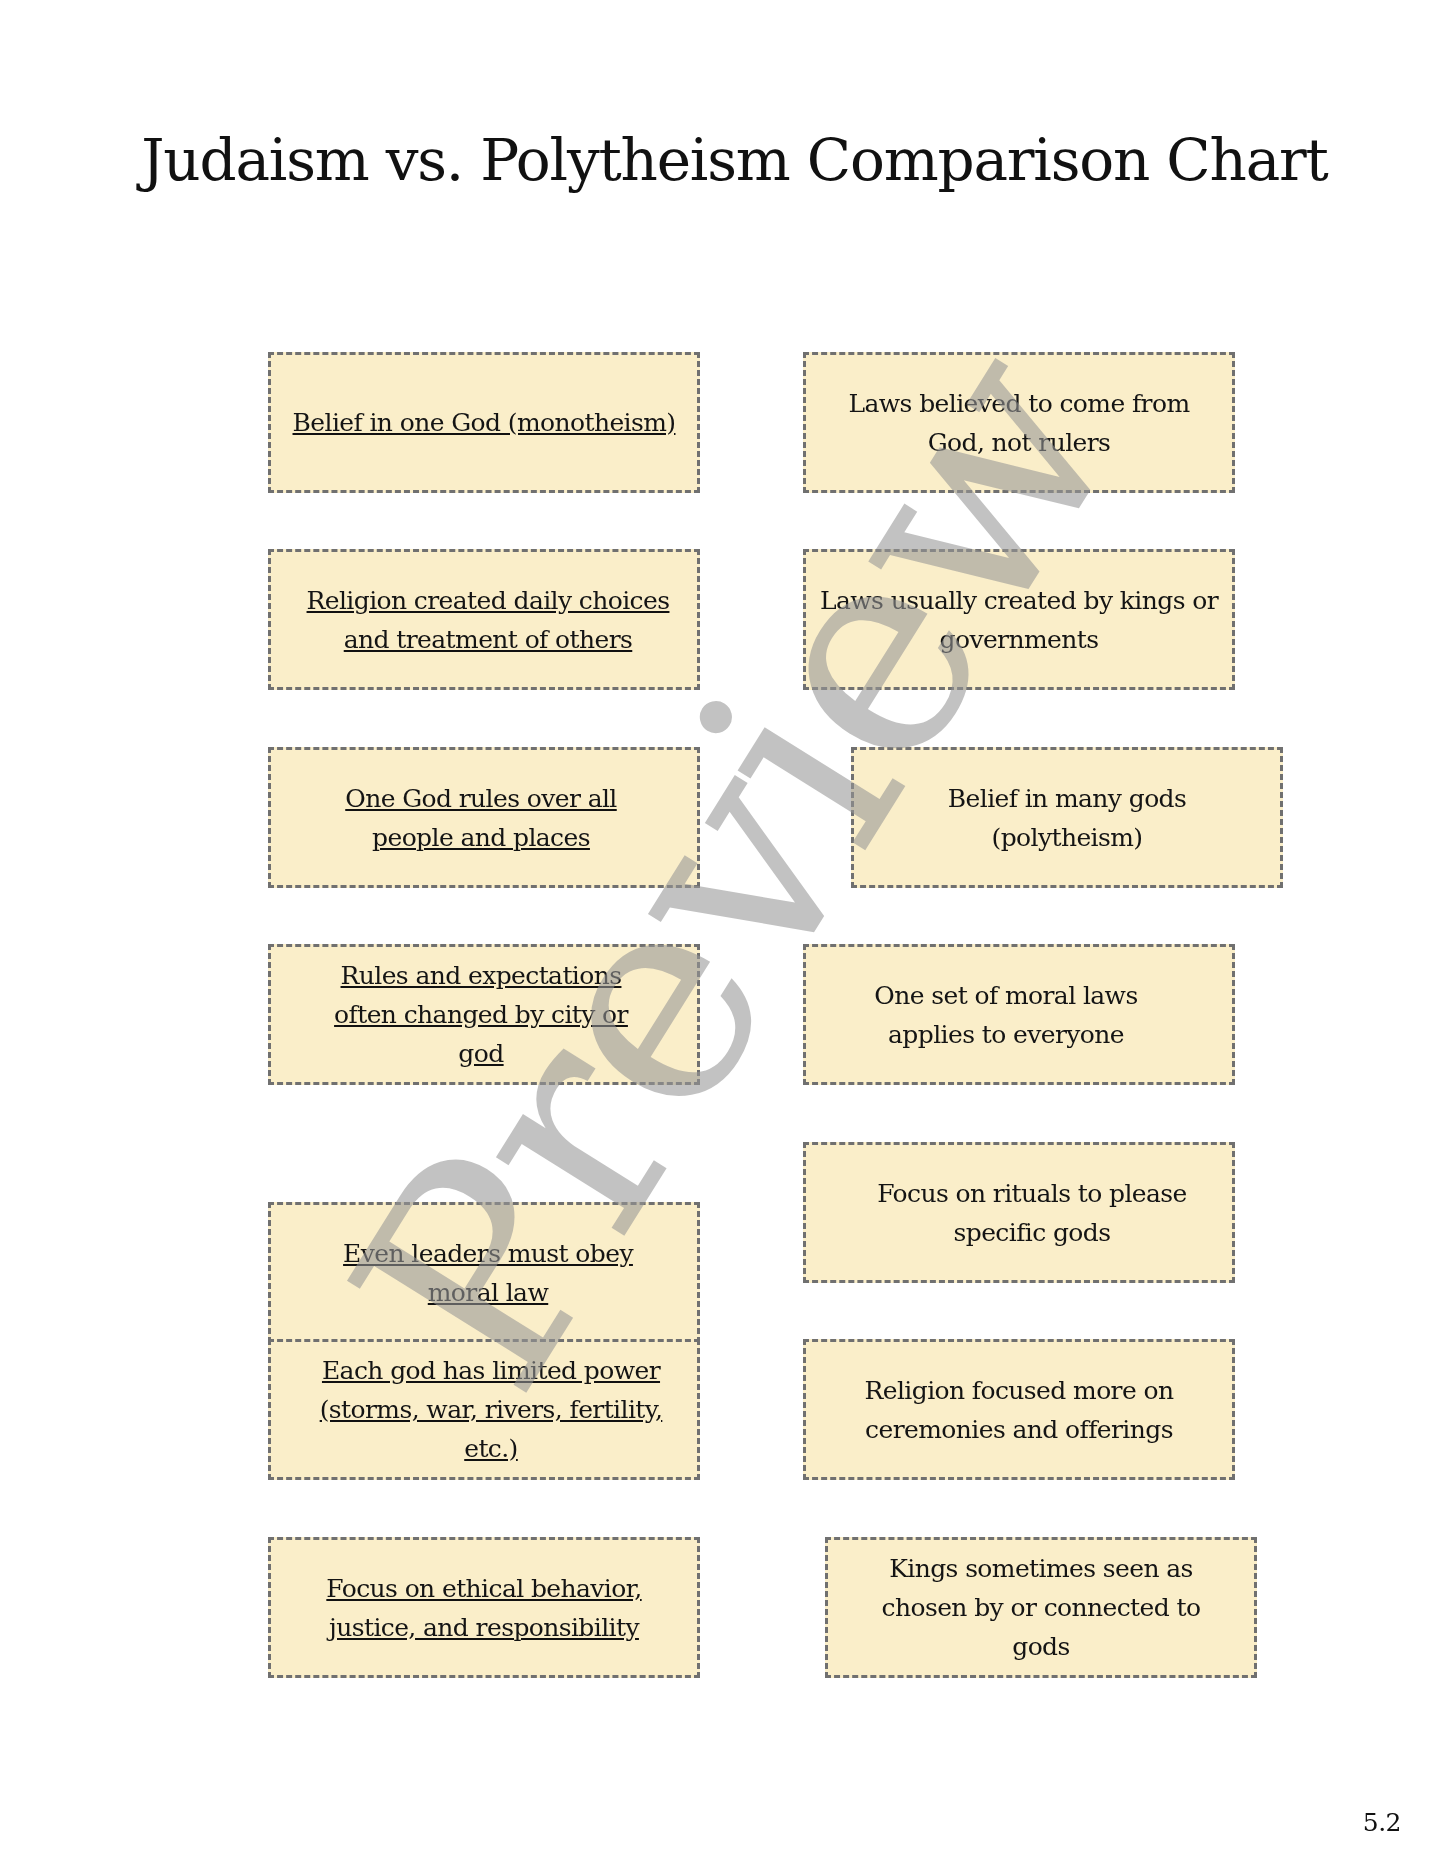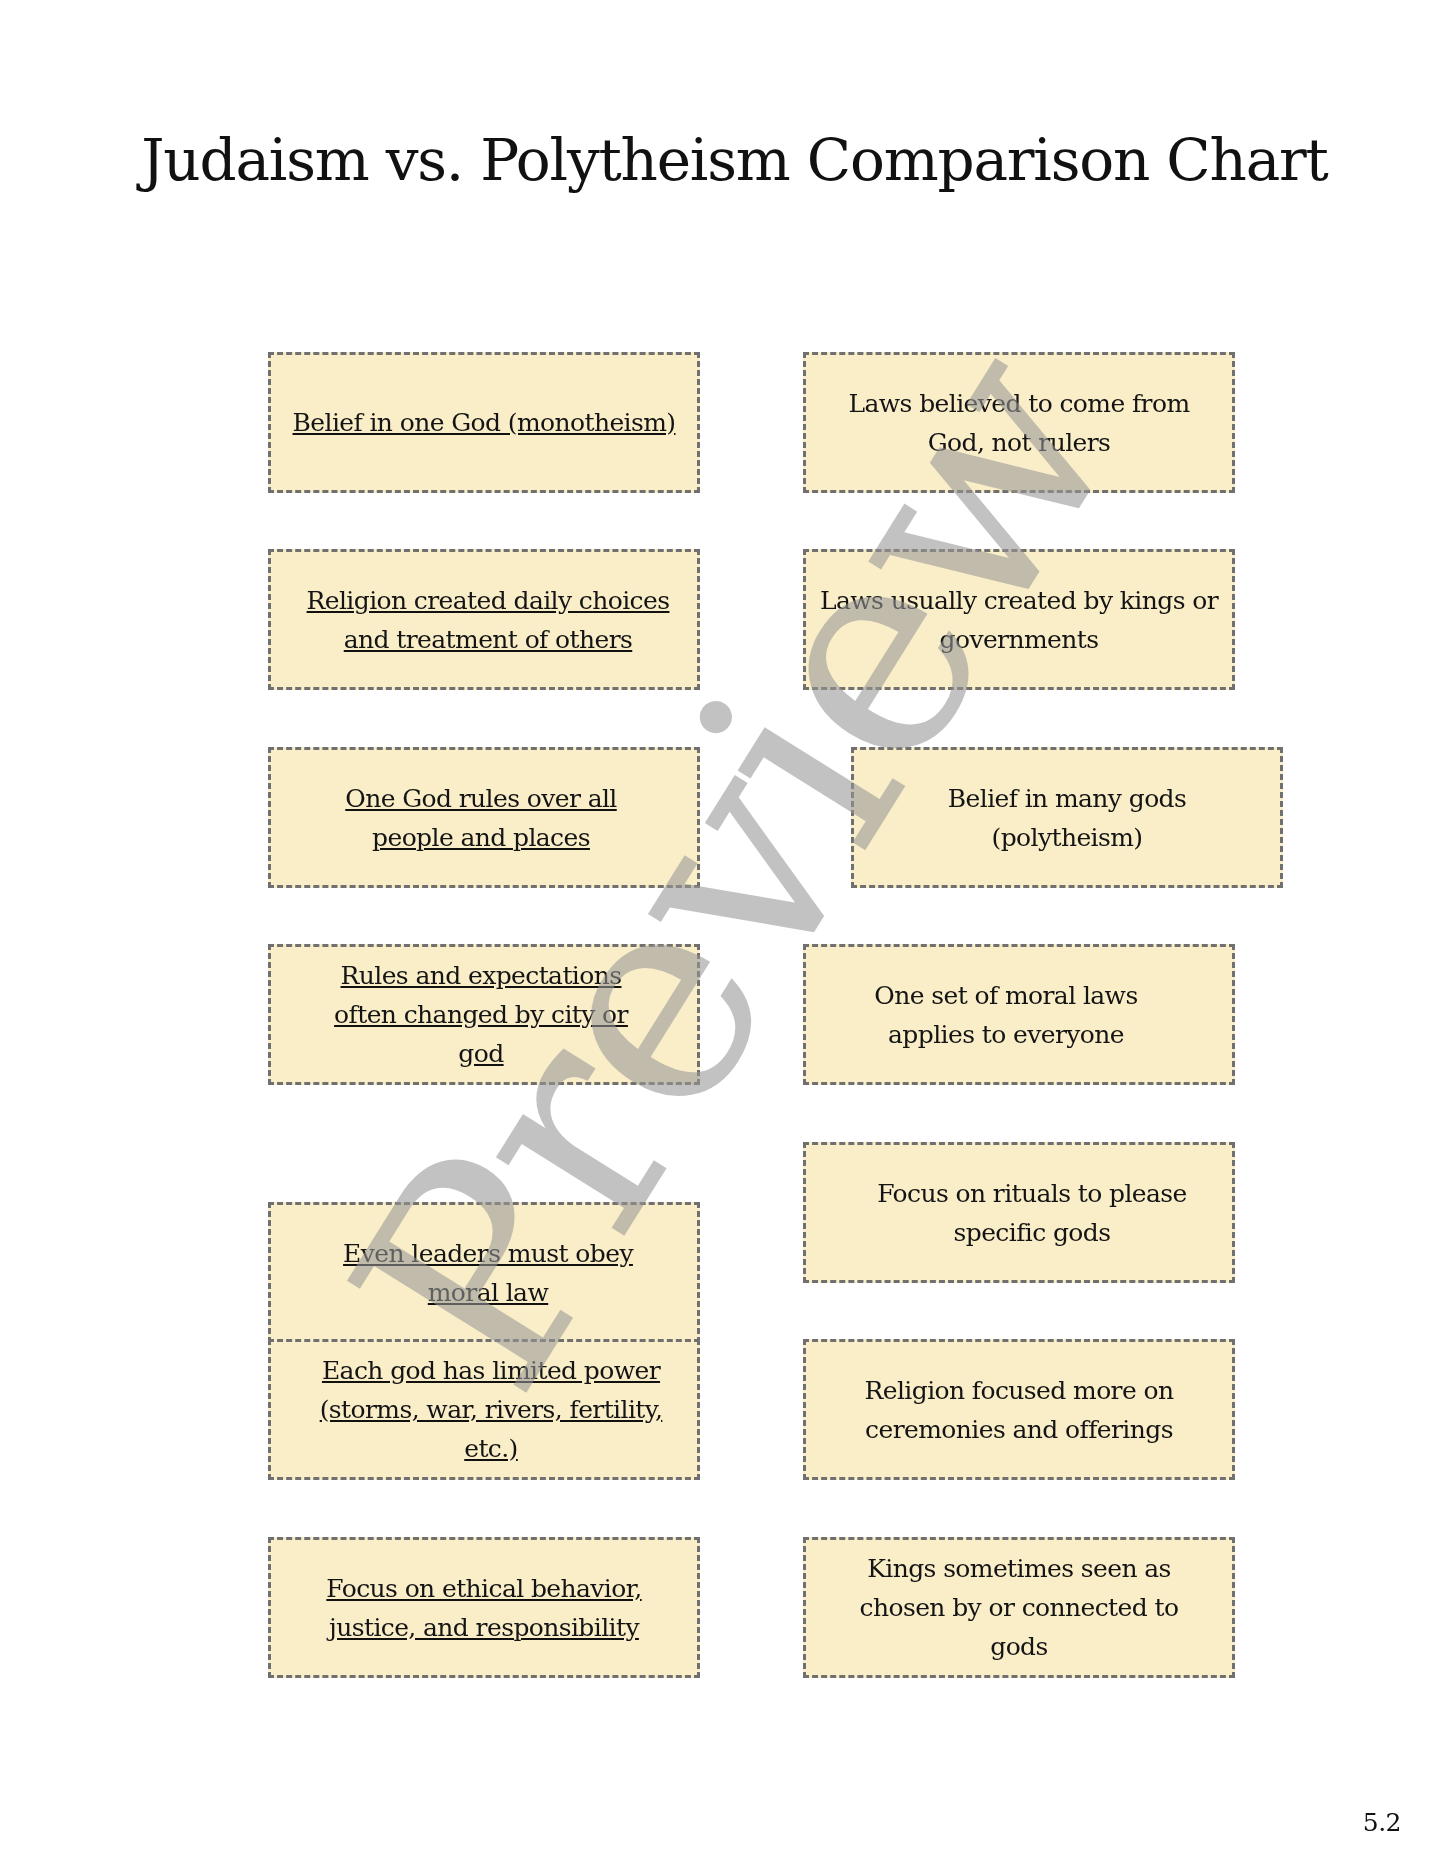--- a/index.html
+++ b/index.html
@@ -61,19 +61,19 @@
 </div>
 <div class="card col-right" style="top:944px;">
   <div class="card-text" style="padding:0 80px 0 54px;">One set of moral laws applies to everyone</div>
 </div>
 <div class="card col-right" style="top:1142px;">
   <div class="card-text" style="padding:0 36px 0 62px;">Focus on rituals to please specific gods</div>
 </div>
 <div class="card col-right" style="top:1339px;">
   <div class="card-text" style="padding:0 40px;">Religion focused more on ceremonies and offerings</div>
 </div>
-<div class="card col-right" style="top:1537px;">
+<div class="card col-right" style="top:1537px;margin-left:22px;">
   <div class="card-text" style="padding:0 40px;">Kings sometimes seen as chosen by or connected to gods</div>
 </div>
 
 <div class="watermark">Preview</div>
 
 <div class="page-number">5.2</div>
 
 </body></html>

